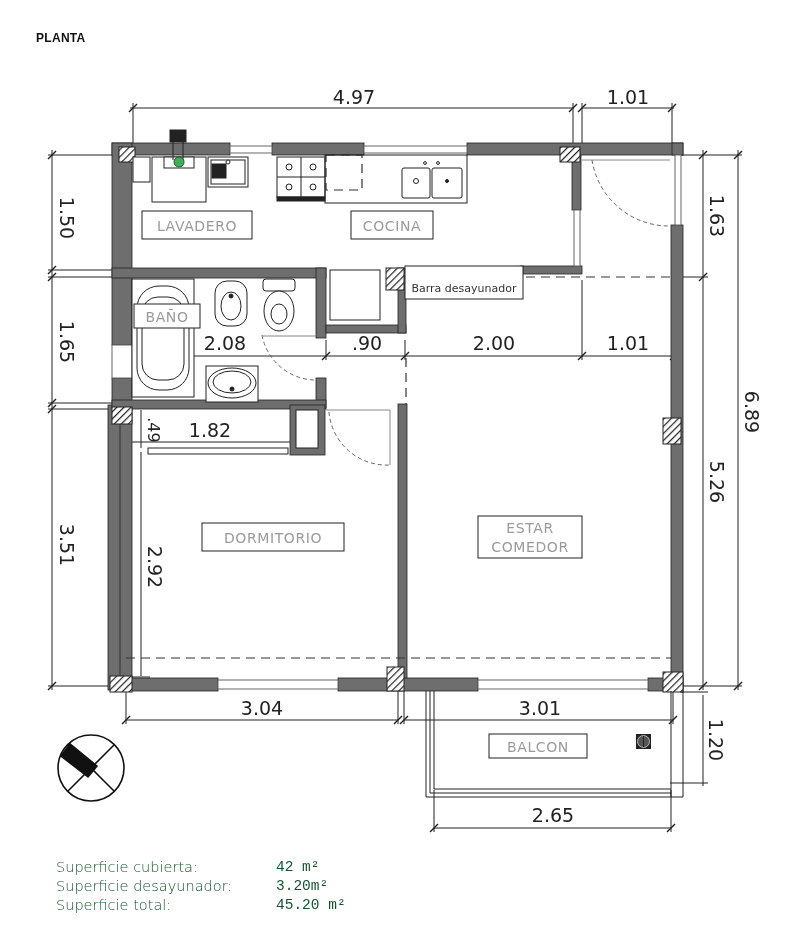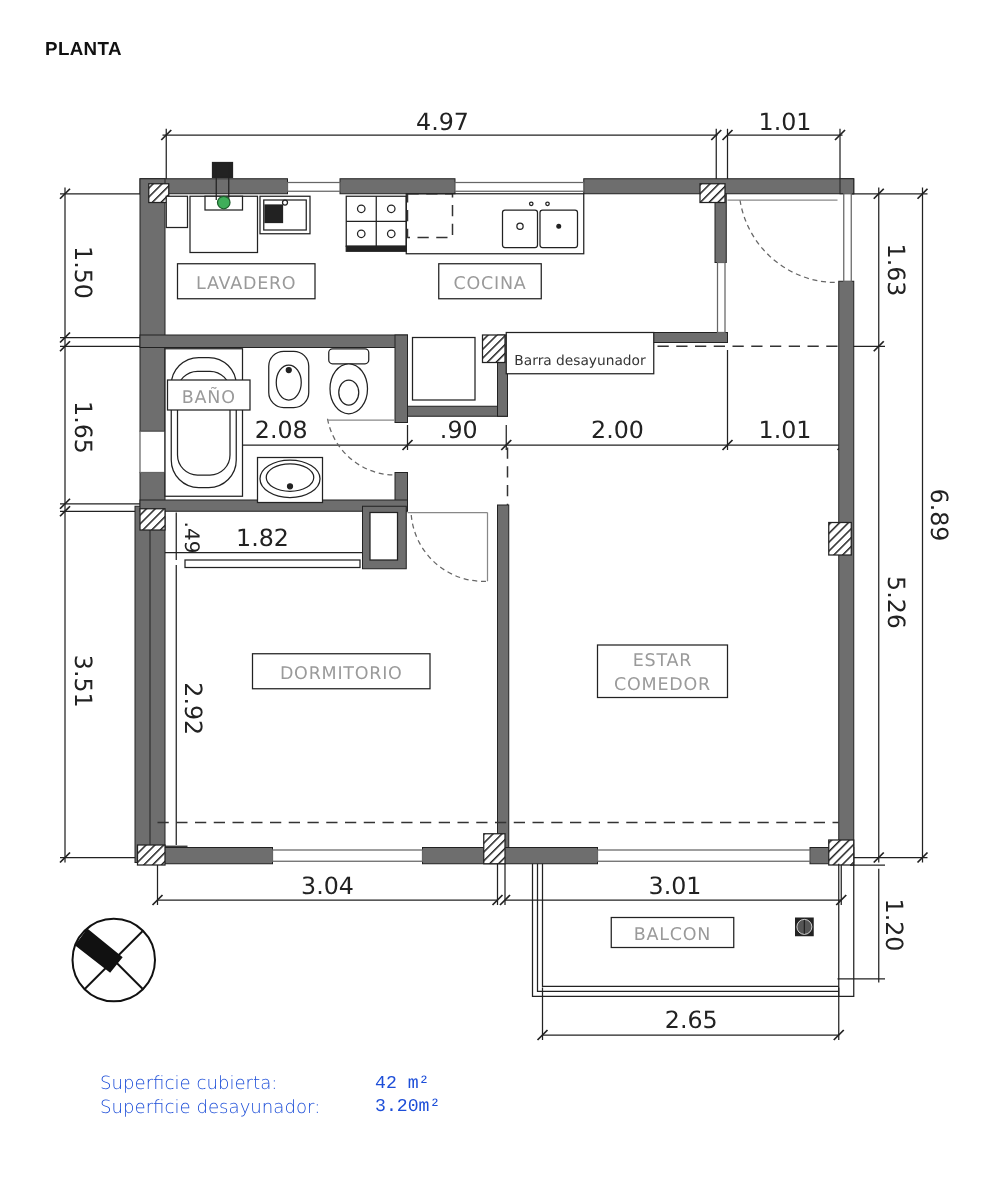--- a/index.html
+++ b/index.html
@@ -1,22 +1,22 @@
 <!DOCTYPE html>
 <html><head>
 <meta charset="utf-8">
 <style>
   html, body { margin: 0; padding: 0; background: #ffffff; }
   body { width: 799px; height: 950px; position: relative; overflow: hidden; font-family: "DejaVu Sans", sans-serif; }
   #plan { position: absolute; left: 0; top: 0; }
-  .title { position: absolute; left: 36px; top: 31px; font-family: "Liberation Sans", sans-serif; font-weight: bold; font-size: 15px; color: #111; letter-spacing: 0.3px; }
+  .title { position: absolute; left: 36px; top: 31px; font-family: "Liberation Sans", sans-serif; font-weight: bold; font-size: 12px; color: #111; letter-spacing: 0.3px; }
   .dim { font-family: "DejaVu Sans", sans-serif; font-size: 19px; fill: #222; }
   .roomlabel { font-family: "DejaVu Sans", sans-serif; font-size: 14px; fill: #9a9a9a; letter-spacing: 0.6px; }
   .barlabel { font-family: "DejaVu Sans", sans-serif; font-size: 11px; fill: #333; }
-  .areas { position: absolute; left: 56px; top: 858px; width: 330px; font-family: "DejaVu Sans", sans-serif; font-size: 14.5px; color: #1d4ed8; line-height: 19px; font-weight: 300; margin-left: 24px; }
+  .areas { position: absolute; left: 56px; top: 858px; width: 330px; font-family: "DejaVu Sans", sans-serif; font-size: 14.5px; color: #14532d; line-height: 19px; font-weight: 300; }
   .areas .row { display: flex; justify-content: space-between; }
   .areas .val { text-align: left; width: 110px; font-family: Liberation Mono, monospace; }
 </style>
 </head>
 <body>
 
 <div class="title">PLANTA</div>
 
 <svg id="plan" width="799" height="950" viewBox="0 0 799 950">
   <defs>
@@ -306,13 +306,17 @@
 
 <div class="areas">
   <div class="row">
     <span>Superficie cubierta:</span>
     <span class="val">42 m²</span>
   </div>
   <div class="row">
     <span>Superficie desayunador:</span>
     <span class="val">3.20m²</span>
   </div>
+  <div class="row">
+    <span>Superficie total:</span>
+    <span class="val">45.20 m²</span>
+  </div>
 </div>
 
 </body></html>

